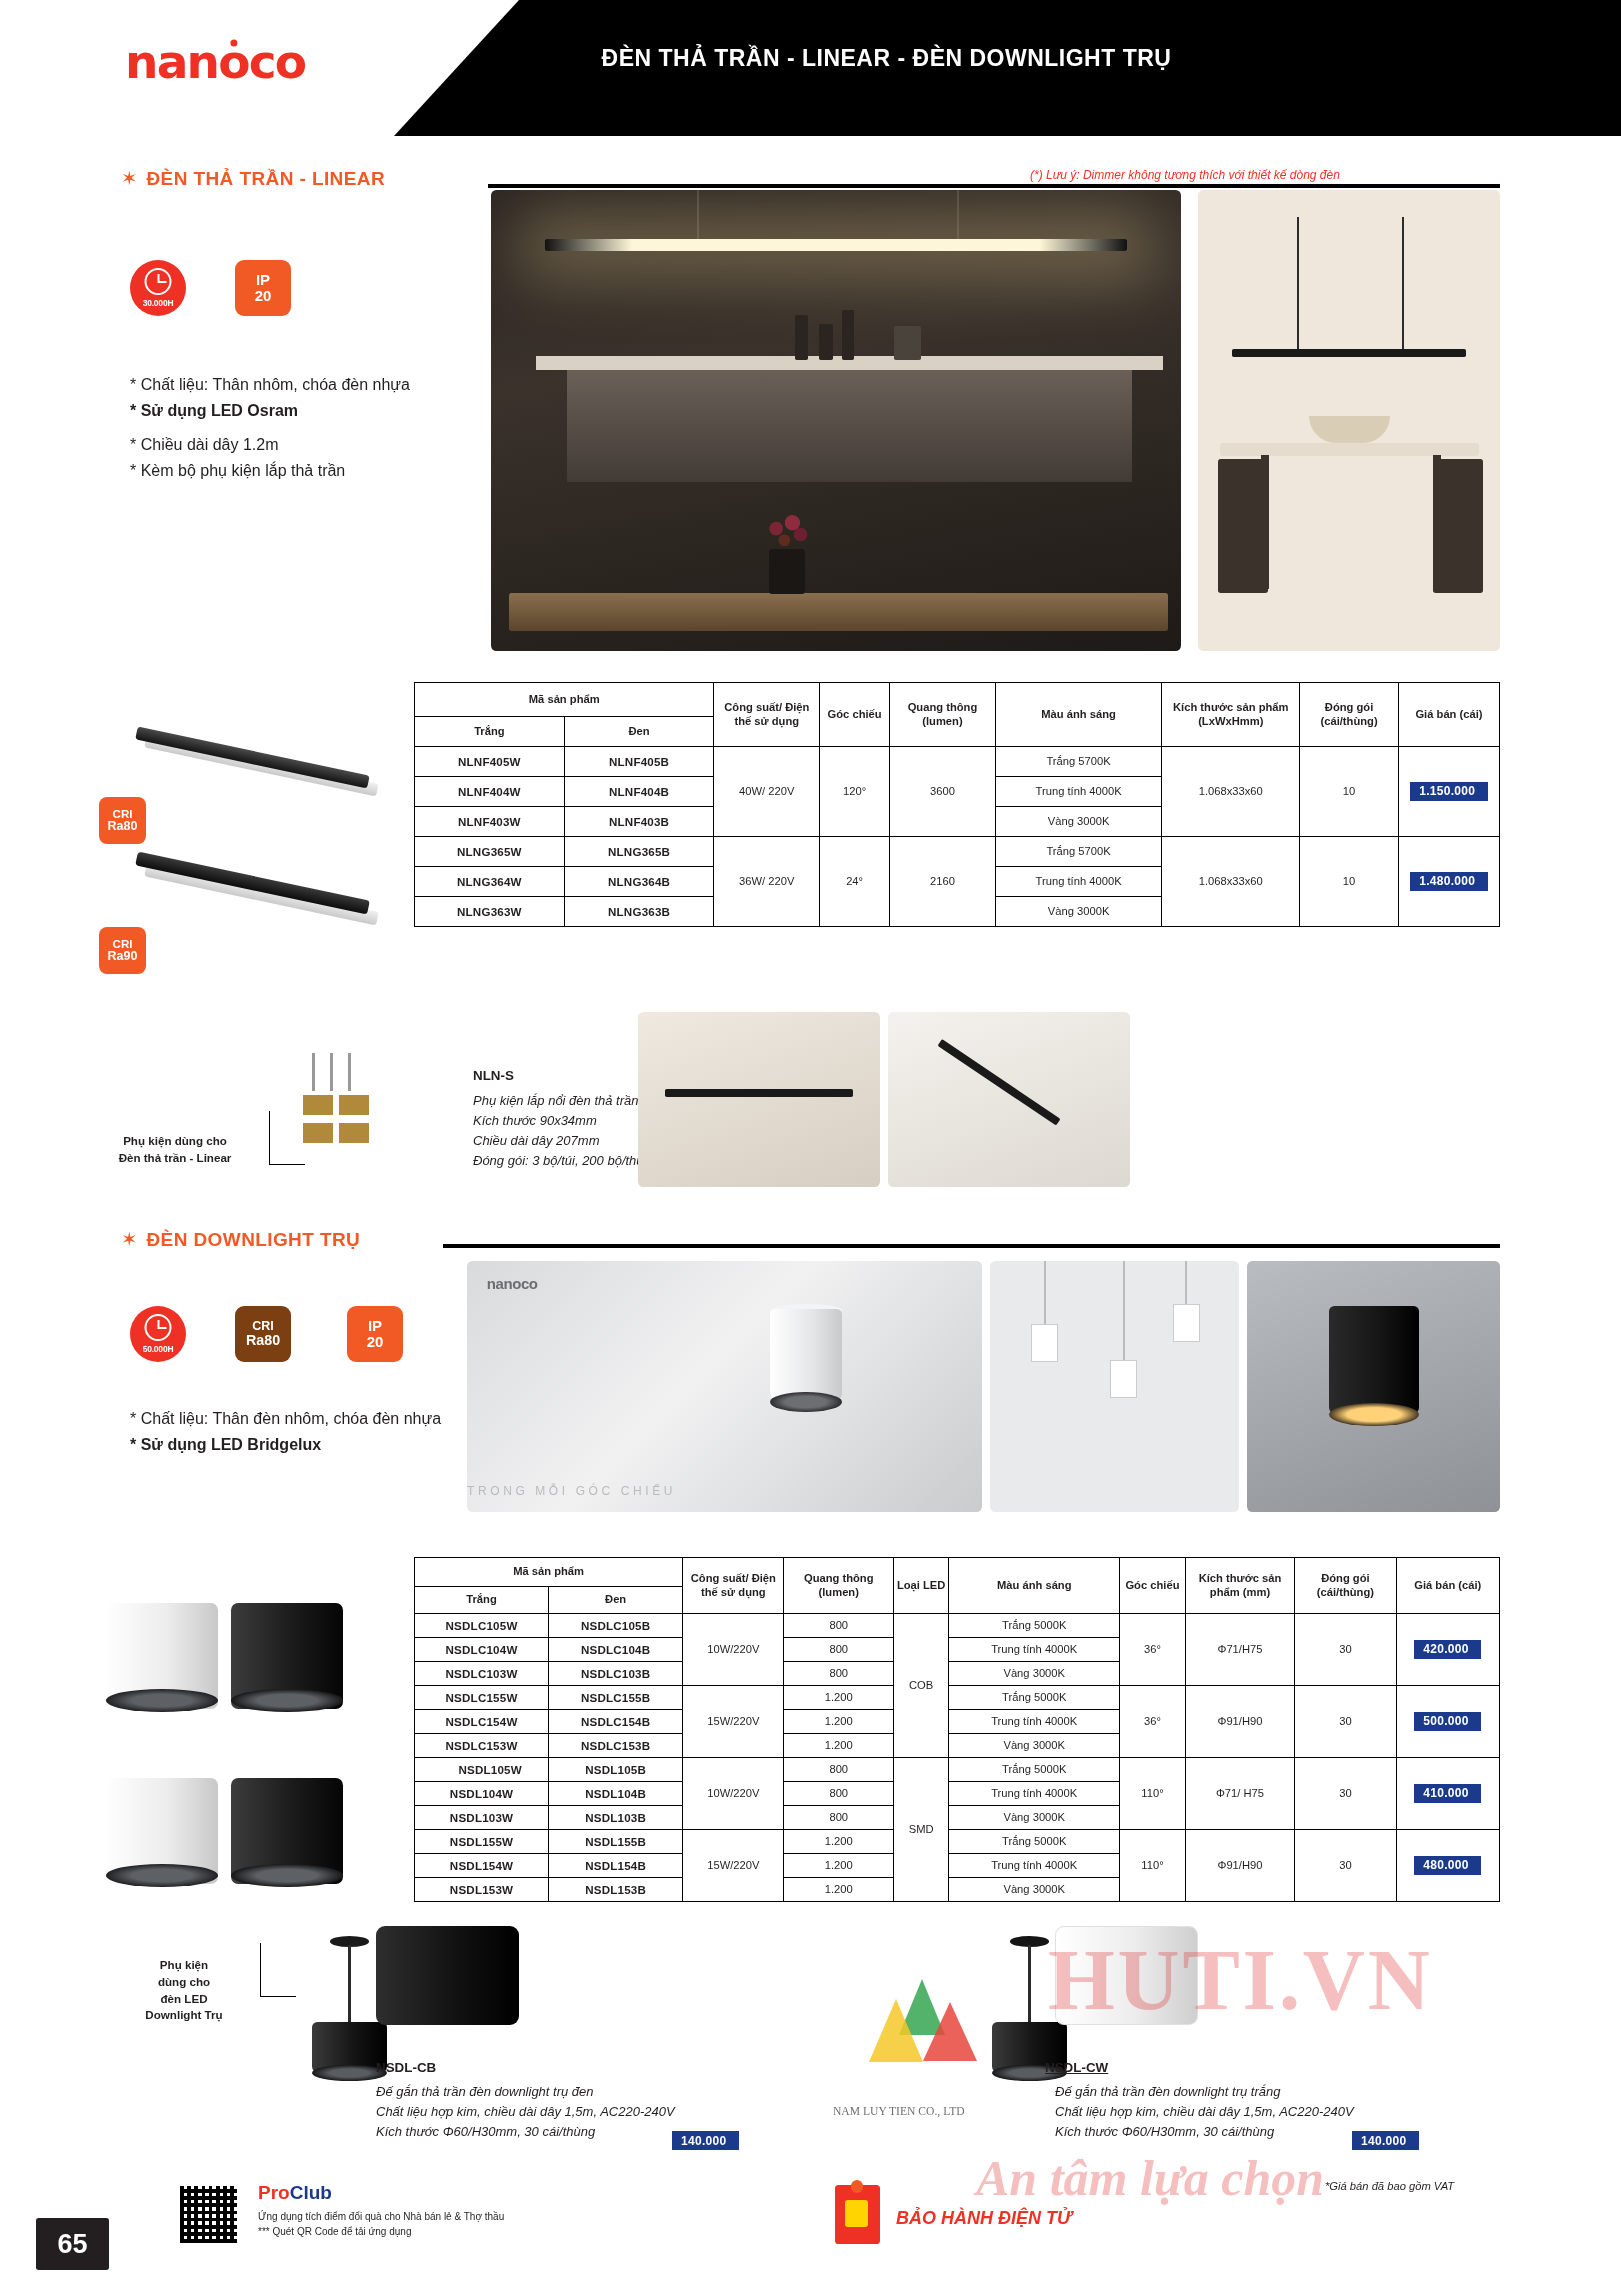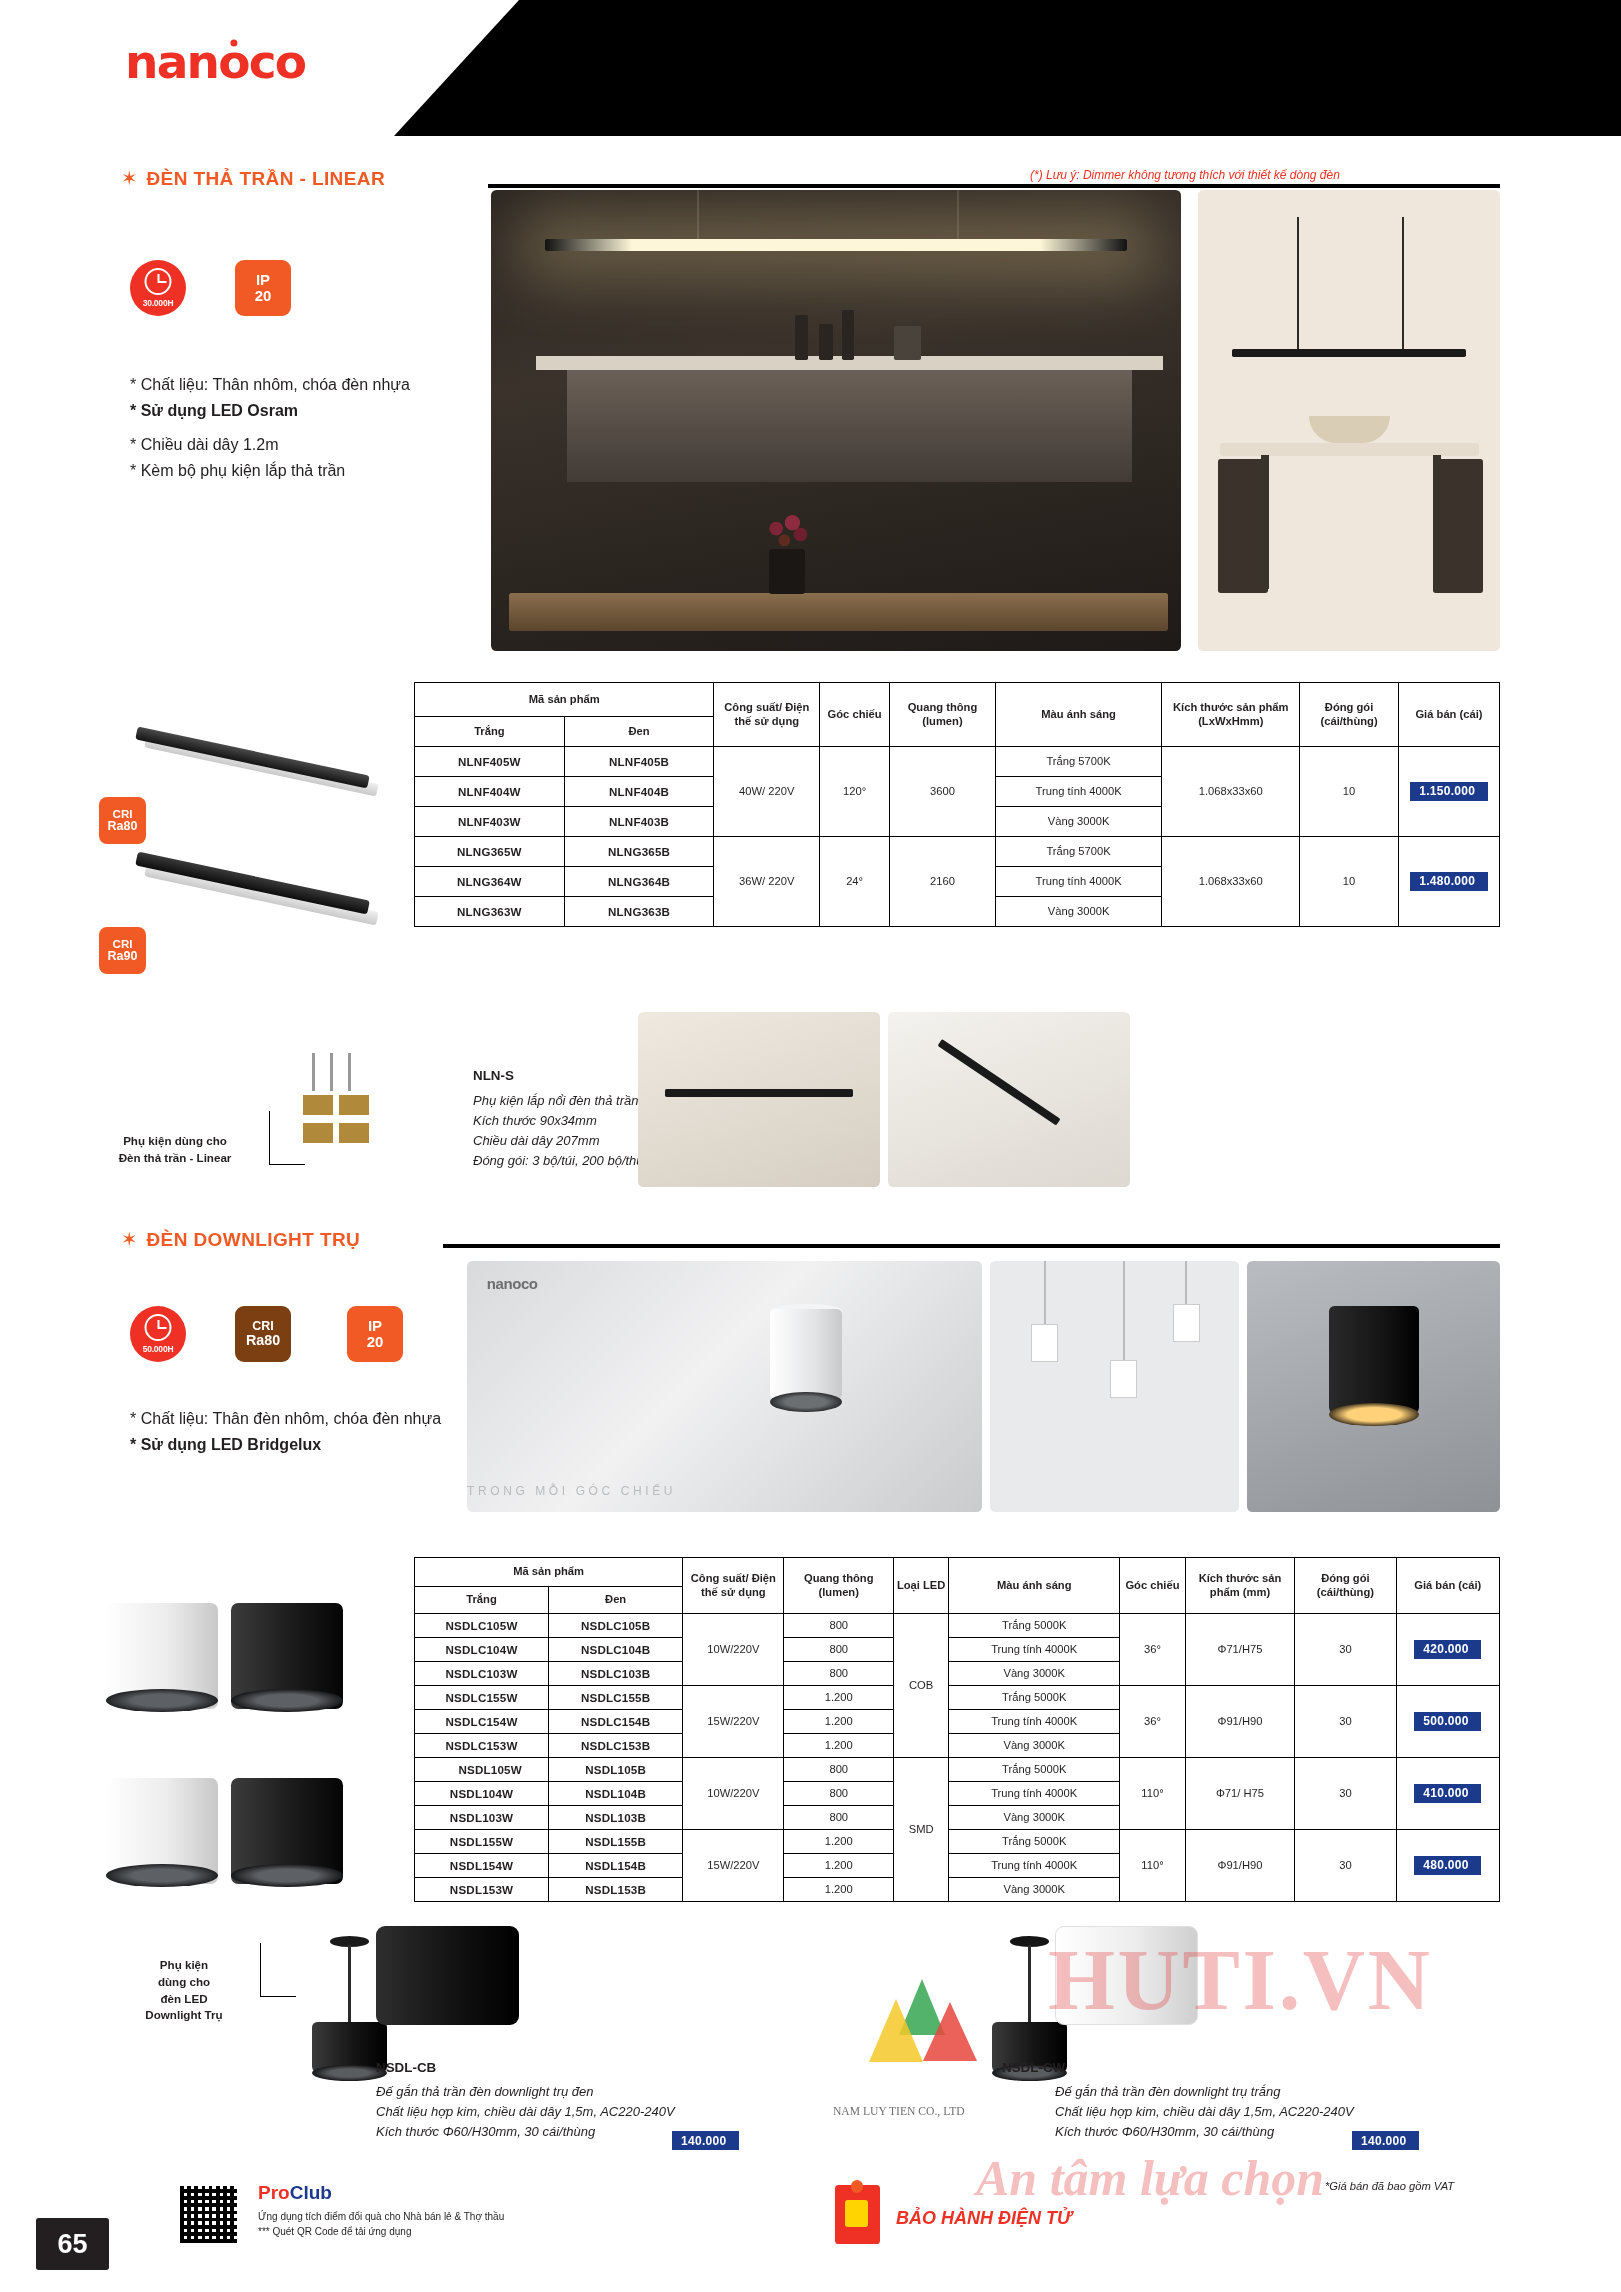--- a/index.html
+++ b/index.html
@@ -413,20 +413,21 @@
 
   .nlt-logo {
     position: absolute;
   }
 </style>
 </head>
 <body>
 
 <div class="header">
   <div class="header-black"></div>
+  <div class="header-title">ĐÈN THẢ TRẦN - LINEAR - ĐÈN DOWNLIGHT TRỤ</div>
   <div class="logo">nan<span class="dot-o">o</span>co</div>
 </div>
 
 <div class="sect-head" style="top:168px; left:121px;">
   <span class="star">✶</span>
   <span class="txt">ĐÈN THẢ TRẦN - LINEAR</span>
 </div>
 <div class="rule" style="top:184px; left:488px; width:1012px; height:3.6px;"></div>
 <div class="note-dim" style="top:168px; left:1030px;">(*) Lưu ý: Dimmer không tương thích với thiết kế dòng đèn</div>
 
@@ -812,21 +813,21 @@
 </div>
 
 <div style="position:absolute; top:1936px; left:976px; width:107px; height:170px;">
   <div style="position:absolute; top:0; left:34px; width:39px; height:10.7px; background:#151515; border-radius:19.7px/5.4px;"></div>
   <div style="position:absolute; top:9px; left:52px; width:2.7px; height:77px; background:#2b2b2b;"></div>
   <div style="position:absolute; top:86px; left:16px; width:75px; height:50px; background:linear-gradient(90deg,#3b3b3b,#151515 55%,#000); border-radius:5.4px;"></div>
   <div style="position:absolute; top:129px; left:16px; width:75px; height:16px; background:radial-gradient(ellipse at center,#5a5d60 0 36%,#131416 72%); border-radius:38px/8px;"></div>
 </div>
 <div style="position:absolute; top:1926px; left:1055px; width:143px; height:99px; background:linear-gradient(90deg,#ffffff,#ededed 55%,#cfcfcf); border-radius:9px; border:0.9px solid #e0e0e0;"></div>
 
-<div class="acc-title" style="position:absolute; top:2060px; left:1002px;">NSDL-CW</div>
+<div class="acc-title" style="position:absolute; top:2060px; left:1045px;text-decoration:underline;">NSDL-CW</div>
 <div class="acc-desc" style="position:absolute; top:2082px; left:1055px; width:412px;">
   <div>Đế gắn thả trần đèn downlight trụ trắng</div>
   <div>Chất liệu hợp kim, chiều dài dây 1,5m, AC220-240V</div>
   <div>Kích thước Φ60/H30mm, 30 cái/thùng</div>
 </div>
 <div style="position:absolute; top:2131px; left:1352px;">
   <span class="price-tag">140.000</span>
 </div>
 
 <div class="nlt-logo" style="top:1979px; left:860px; width:134px; height:116px;">

